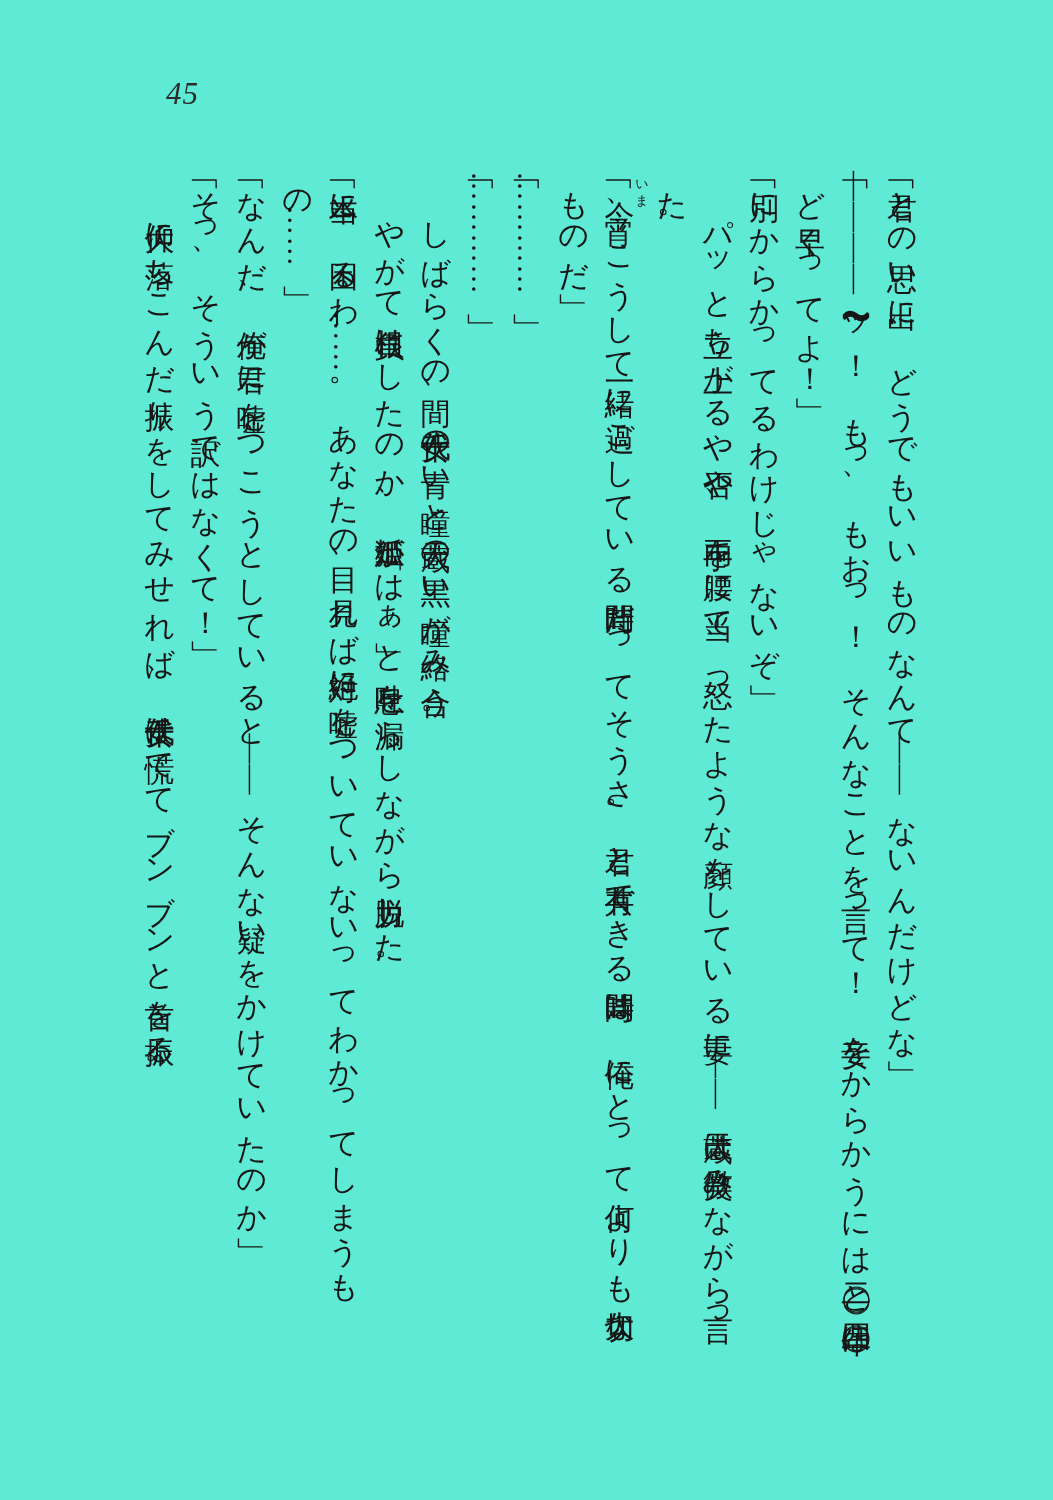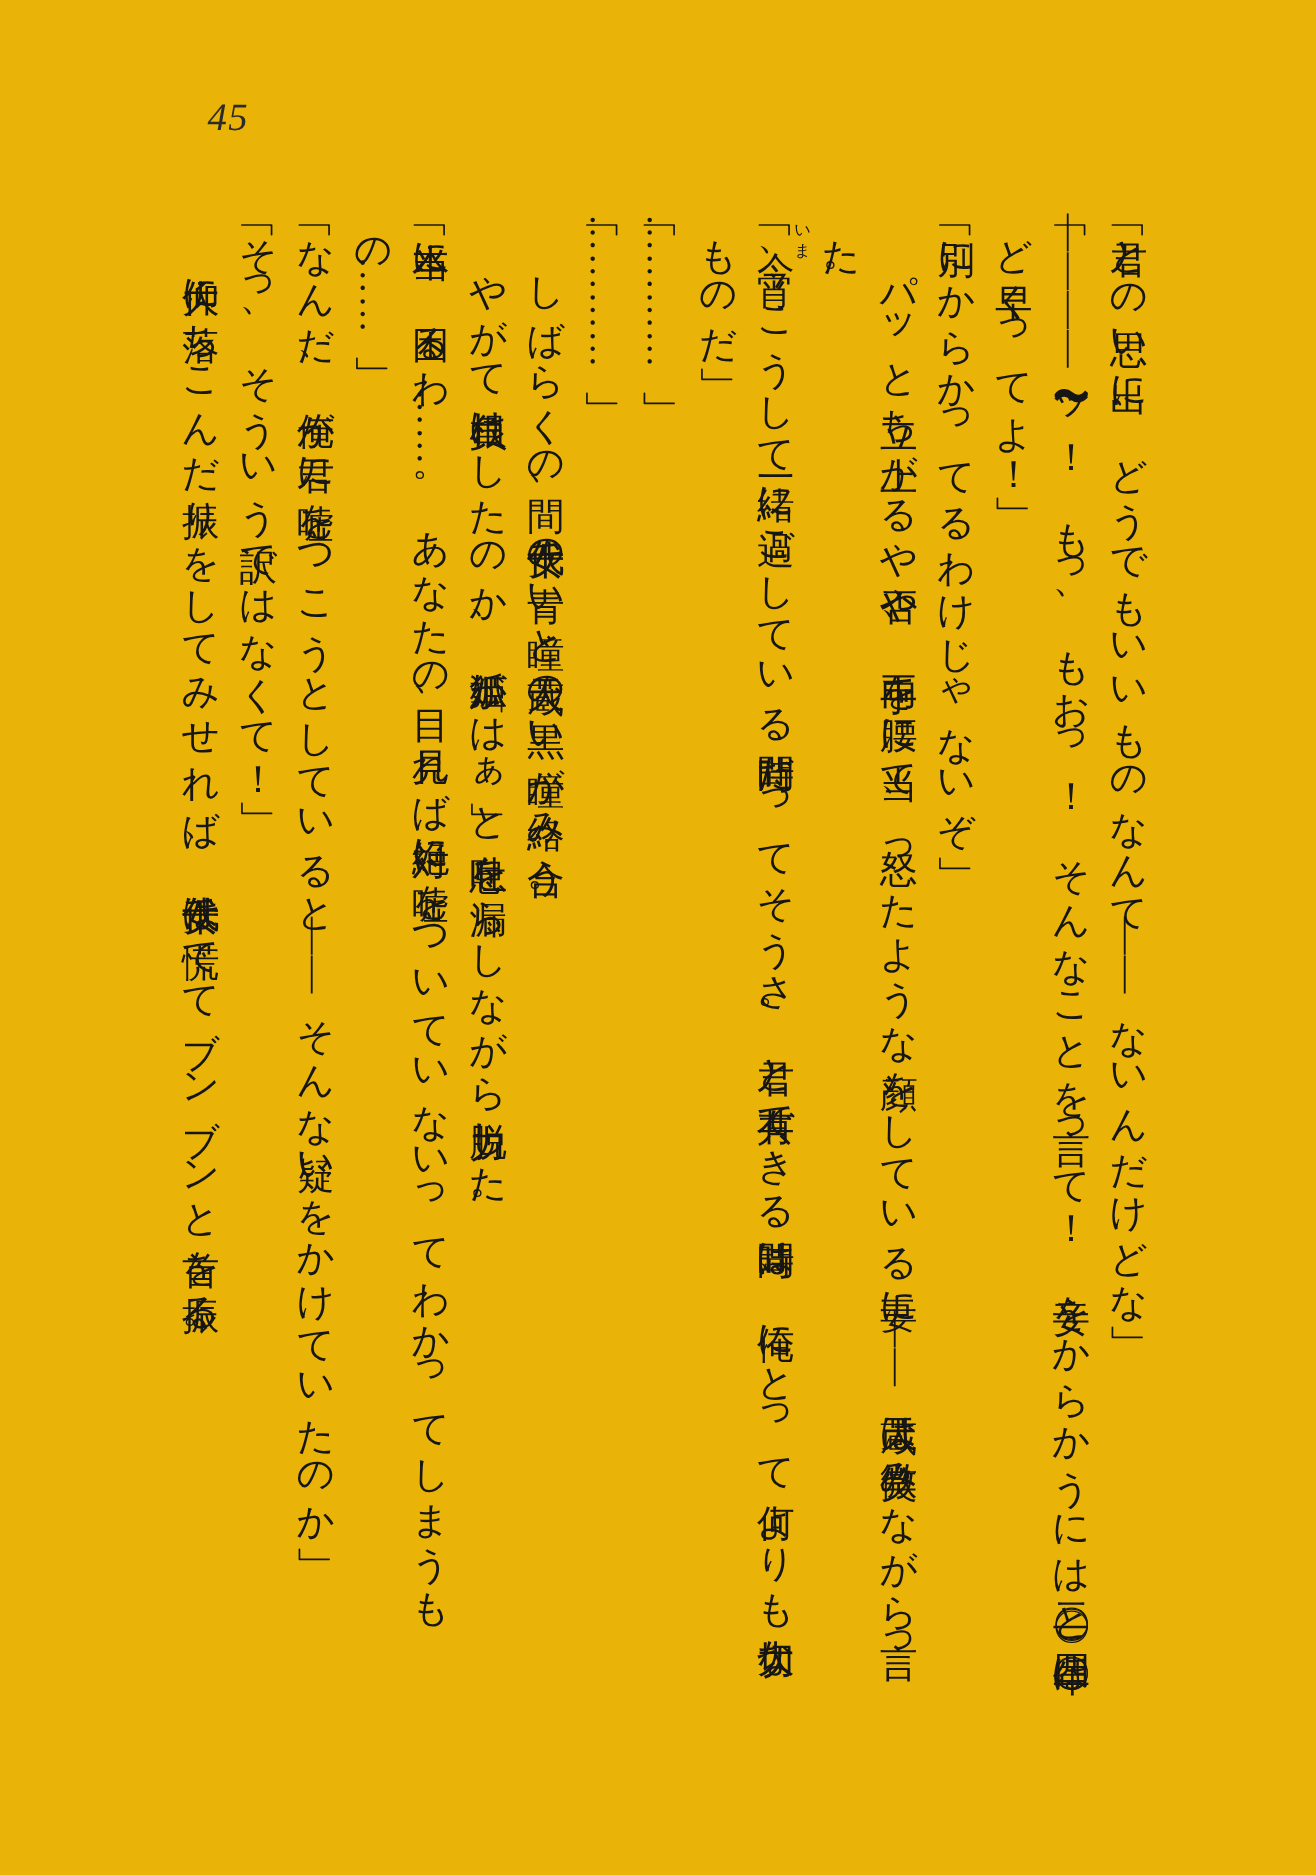--- a/index.html
+++ b/index.html
@@ -10,21 +10,21 @@
     width: 1053px;
     height: 1500px;
     position: relative;
     background: #fdfdfd;
     overflow: hidden;
     font-family: "Liberation Serif", "DejaVu Serif", serif;
   }
   .page {
     position: absolute;
     inset: 0;
-    background: #eab308;
+    background: #5eead4;
   }
   .page-number {
     position: absolute;
     left: 166px;
     top: 76px;
     font-size: 31px;
     font-style: italic;
     color: #2b2b2b;
     letter-spacing: 1px;
   }

